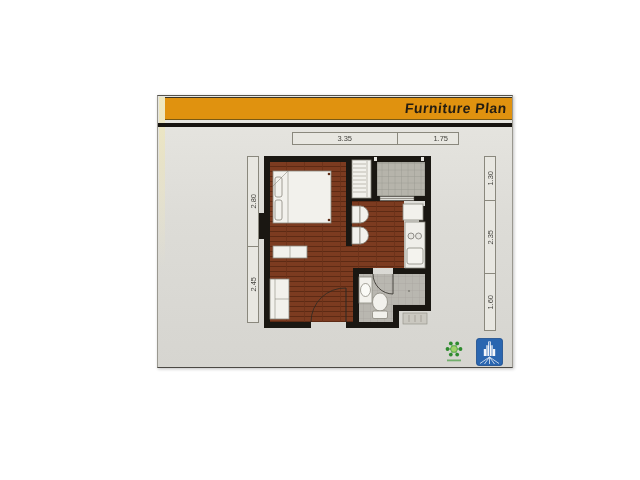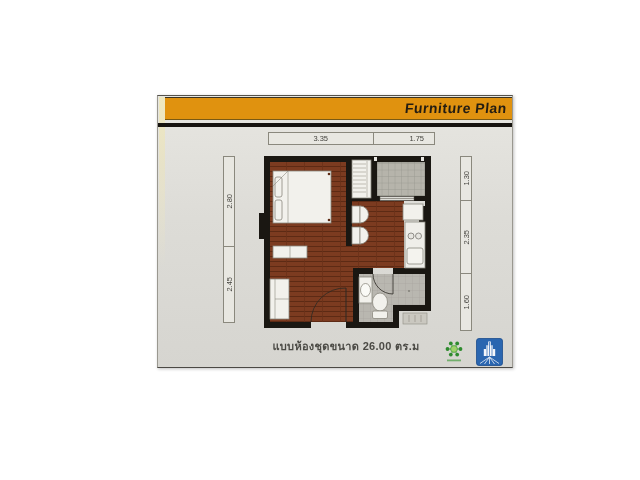--- a/index.html
+++ b/index.html
@@ -29,21 +29,21 @@
     position:absolute;right:5px;top:2px;
     font-size:14px;font-weight:bold;color:#241d12;letter-spacing:.5px;
     transform:skewX(-6deg);white-space:nowrap;
   }
   .header-rule{
     position:absolute;left:0;right:0;top:27px;height:4px;background:#16130f;
   }
   .dim-box{
     position:absolute;display:flex;box-sizing:border-box;
     border:1px solid #8a887d;background:#e8e7e1;
-    color:#45443f;font-size:7.5px;
+    color:#45443f;font-size:7.5px;margin-left:24px;
   }
   .dim-box .cell{
     display:flex;align-items:center;justify-content:center;
     box-sizing:border-box;overflow:hidden;
   }
   .dim-top{left:110px;top:36px;width:167px;height:13px;flex-direction:row;}
   .dim-top .cell+.cell{border-left:1px solid #8a887d;}
   .dim-vert{flex-direction:column;}
   .dim-vert .cell+.cell{border-top:1px solid #8a887d;}
   .dim-left{left:65px;top:60px;width:12px;height:167px;}
@@ -237,21 +237,20 @@
         <line x1="87" y1="171" x2="87" y2="137"></line>
         <path d="M87,137 A34,34 0 0 0 52,171" stroke-width="0.8"></path>
       </g>
       <g>
         <path d="M114,123 A20,20 0 0 0 134,143" stroke-width="0.8"></path>
         <line x1="134" y1="123" x2="134" y2="143" stroke-width="0.8"></line>
       </g>
     </g>
   </svg>
 
-  <div class="caption">แบบห้องชุดขนาด 26.00 ตร.ม</div>
 
   <svg class="logo logo-green" width="20" height="24" viewBox="0 0 20 24">
     <g stroke="#2e8b2e" stroke-width="0.8">
       <line x1="10" y1="9" x2="16.5" y2="9"></line>
       <line x1="10" y1="9" x2="13.2" y2="3.4"></line>
       <line x1="10" y1="9" x2="6.8" y2="3.4"></line>
       <line x1="10" y1="9" x2="3.5" y2="9"></line>
       <line x1="10" y1="9" x2="6.8" y2="14.6"></line>
       <line x1="10" y1="9" x2="13.2" y2="14.6"></line>
     </g>

